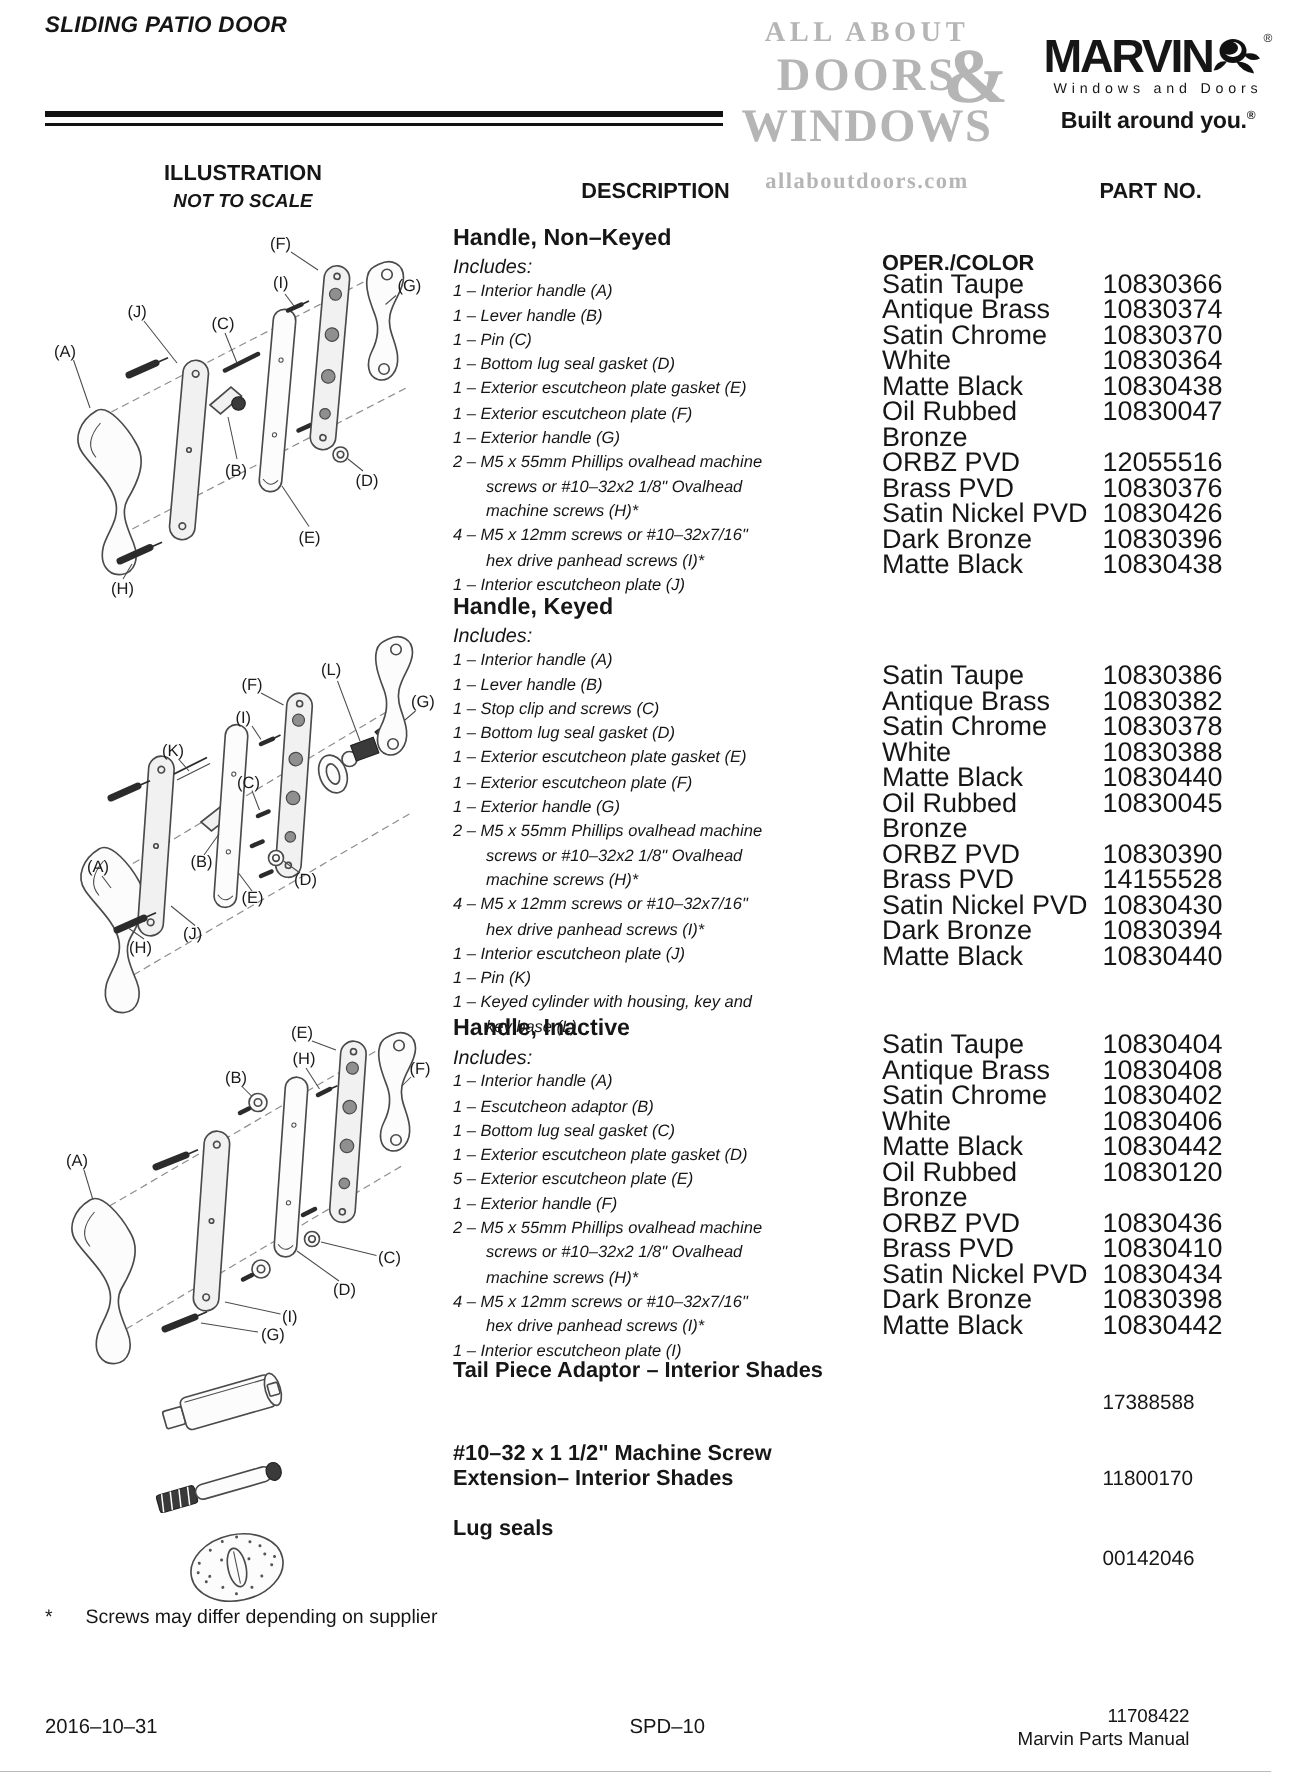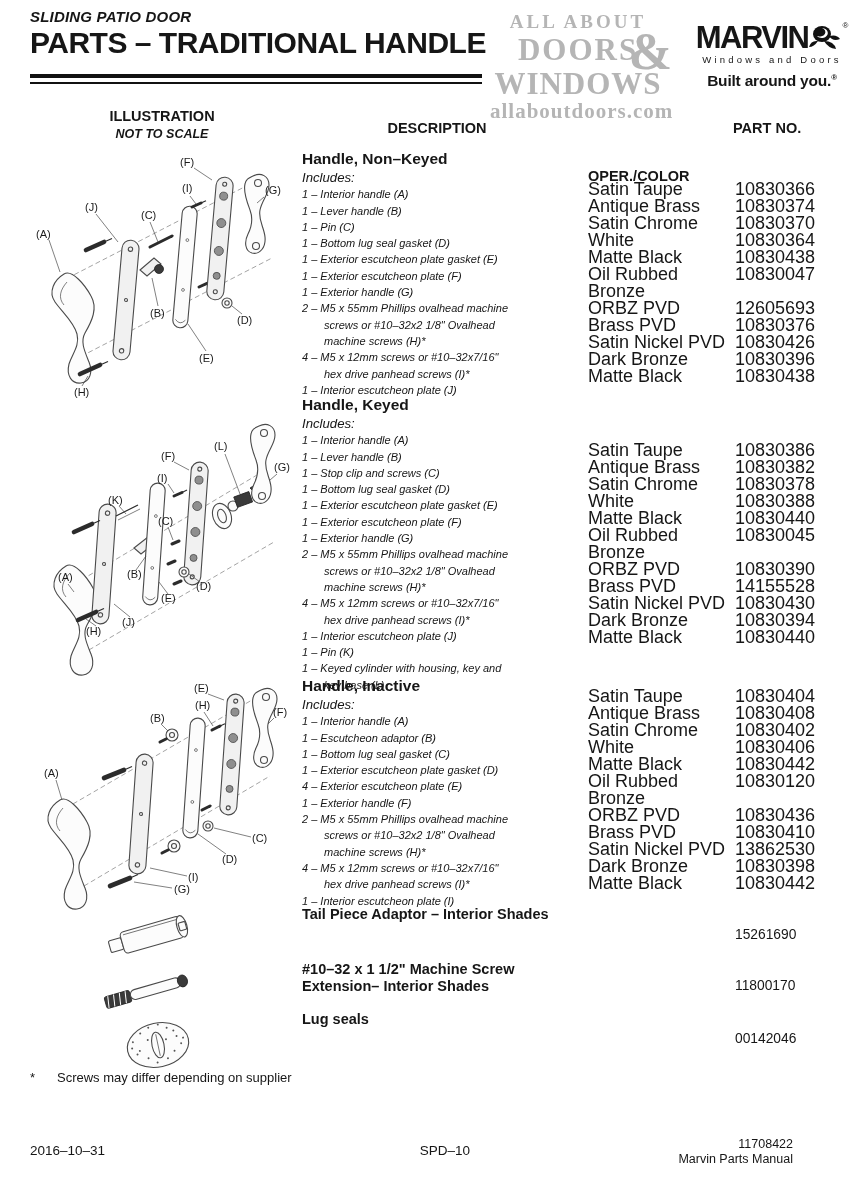--- a/index.html
+++ b/index.html
@@ -13,21 +13,21 @@
   .rule1{left:30px;top:74px;width:452px;border-top:4px solid #111;}
   .rule2{left:30px;top:82px;width:452px;border-top:2px solid #111;}
 
   
   .aadw{left:490px;top:12px;width:176px;text-align:center;color:#b5b5b5;
         font-family:"Liberation Serif",serif;font-weight:700;line-height:1;}
   .aadw .l1{font-size:19px;letter-spacing:3px;}
   .aadw .l2{font-size:31px;letter-spacing:2px;margin-top:3px;position:relative;display:inline-block;}
   .aadw .amp{position:absolute;right:-34px;top:-8px;font-size:52px;letter-spacing:0;}
   .aadw .l3{font-size:31px;letter-spacing:1px;margin-top:3px;}
-  .aadw .l4{font-size:21px;letter-spacing:1px;margin-top:2px;}
+  .aadw .l4{font-size:15px;letter-spacing:1px;margin-top:15px;}
 
   
   .marvin{left:684px;top:22px;width:176px;text-align:center;line-height:1;}
   .marvin .brandrow{display:flex;align-items:flex-start;justify-content:center;}
   .marvin .brand{font-size:31px;font-weight:700;letter-spacing:-1.5px;text-align:center;}
   .marvin .reg{font-size:8px;vertical-align:top;}
   .marvin .sub{font-size:9.5px;letter-spacing:3.2px;margin-top:2px;}
   .marvin .tagline{font-size:15.5px;font-weight:700;margin-top:8px;letter-spacing:-.2px;}
   .marvin .tagreg{font-size:8px;vertical-align:super;}
 
@@ -85,21 +85,20 @@
   .tip{stroke:#2b2b2b;stroke-width:1.2;}
   .dk{fill:#3a3a3a;stroke:#222;stroke-width:.8;}
   .lbl{font:11px "Liberation Sans",sans-serif;fill:#1a1a1a;}
 </style>
 </head>
 <body>
 
 <div class="page">
 
   <div class="abs doc-type">SLIDING PATIO DOOR</div>
-  <div class="abs page-title">PARTS – TRADITIONAL HANDLE</div>
   <div class="abs rule1"></div>
   <div class="abs rule2"></div>
 
   <div class="abs aadw">
     <div class="l1">ALL ABOUT</div>
     <div>
       <span class="l2"><span>DOORS</span><span class="amp">&amp;</span></span>
     </div>
     <div class="l3">WINDOWS</div>
     <div class="l4">allaboutdoors.com</div>
@@ -453,21 +452,21 @@
       <div class="fin-row">
       <span class="f-color">Matte Black</span>
       <span class="f-part">10830438</span>
     </div>
       <div class="fin-row">
       <span class="f-color">Oil Rubbed Bronze</span>
       <span class="f-part">10830047</span>
     </div>
       <div class="fin-row">
       <span class="f-color">ORBZ PVD</span>
-      <span class="f-part">12605693</span>
+      <span class="f-part">12055516</span>
     </div>
       <div class="fin-row">
       <span class="f-color">Brass PVD</span>
       <span class="f-part">10830376</span>
     </div>
       <div class="fin-row">
       <span class="f-color">Satin Nickel PVD</span>
       <span class="f-part">10830426</span>
     </div>
       <div class="fin-row">
@@ -550,21 +549,21 @@
     </div>
 
   <div class="abs sec sec3">
     <div class="sec-title">Handle, Inactive</div>
     <div class="includes">Includes:</div>
     <div>
         <div class="item">1 – Interior handle (A)</div>
         <div class="item">1 – Escutcheon adaptor (B)</div>
         <div class="item">1 – Bottom lug seal gasket (C)</div>
         <div class="item">1 – Exterior escutcheon plate gasket (D)</div>
-        <div class="item">4 – Exterior escutcheon plate (E)</div>
+        <div class="item">5 – Exterior escutcheon plate (E)</div>
         <div class="item">1 – Exterior handle (F)</div>
         <div class="item">2 – M5 x 55mm Phillips ovalhead machine
 screws or #10–32x2 1/8" Ovalhead
 machine screws (H)*</div>
         <div class="item">4 – M5 x 12mm screws or #10–32x7/16"
 hex drive panhead screws (I)*</div>
         <div class="item">1 – Interior escutcheon plate (I)</div>
       </div>
   </div>
   <div class="abs fins fins3">
@@ -595,34 +594,34 @@
       <div class="fin-row">
       <span class="f-color">ORBZ PVD</span>
       <span class="f-part">10830436</span>
     </div>
       <div class="fin-row">
       <span class="f-color">Brass PVD</span>
       <span class="f-part">10830410</span>
     </div>
       <div class="fin-row">
       <span class="f-color">Satin Nickel PVD</span>
-      <span class="f-part">13862530</span>
+      <span class="f-part">10830434</span>
     </div>
       <div class="fin-row">
       <span class="f-color">Dark Bronze</span>
       <span class="f-part">10830398</span>
     </div>
       <div class="fin-row">
       <span class="f-color">Matte Black</span>
       <span class="f-part">10830442</span>
     </div>
     </div>
 
   <div class="abs extra-title ex1t">Tail Piece Adaptor – Interior Shades</div>
-  <div class="abs extra-part ex1p">15261690</div>
+  <div class="abs extra-part ex1p">17388588</div>
   <div class="abs extra-title ex2t">#10–32 x 1 1/2" Machine Screw
 Extension– Interior Shades</div>
   <div class="abs extra-part ex2p">11800170</div>
   <div class="abs extra-title ex3t">Lug seals</div>
   <div class="abs extra-part ex3p">00142046</div>
 
   <div class="abs footnote">
     <span class="sym">*</span>
     <span class="txt">Screws may differ depending on supplier</span>
   </div>

